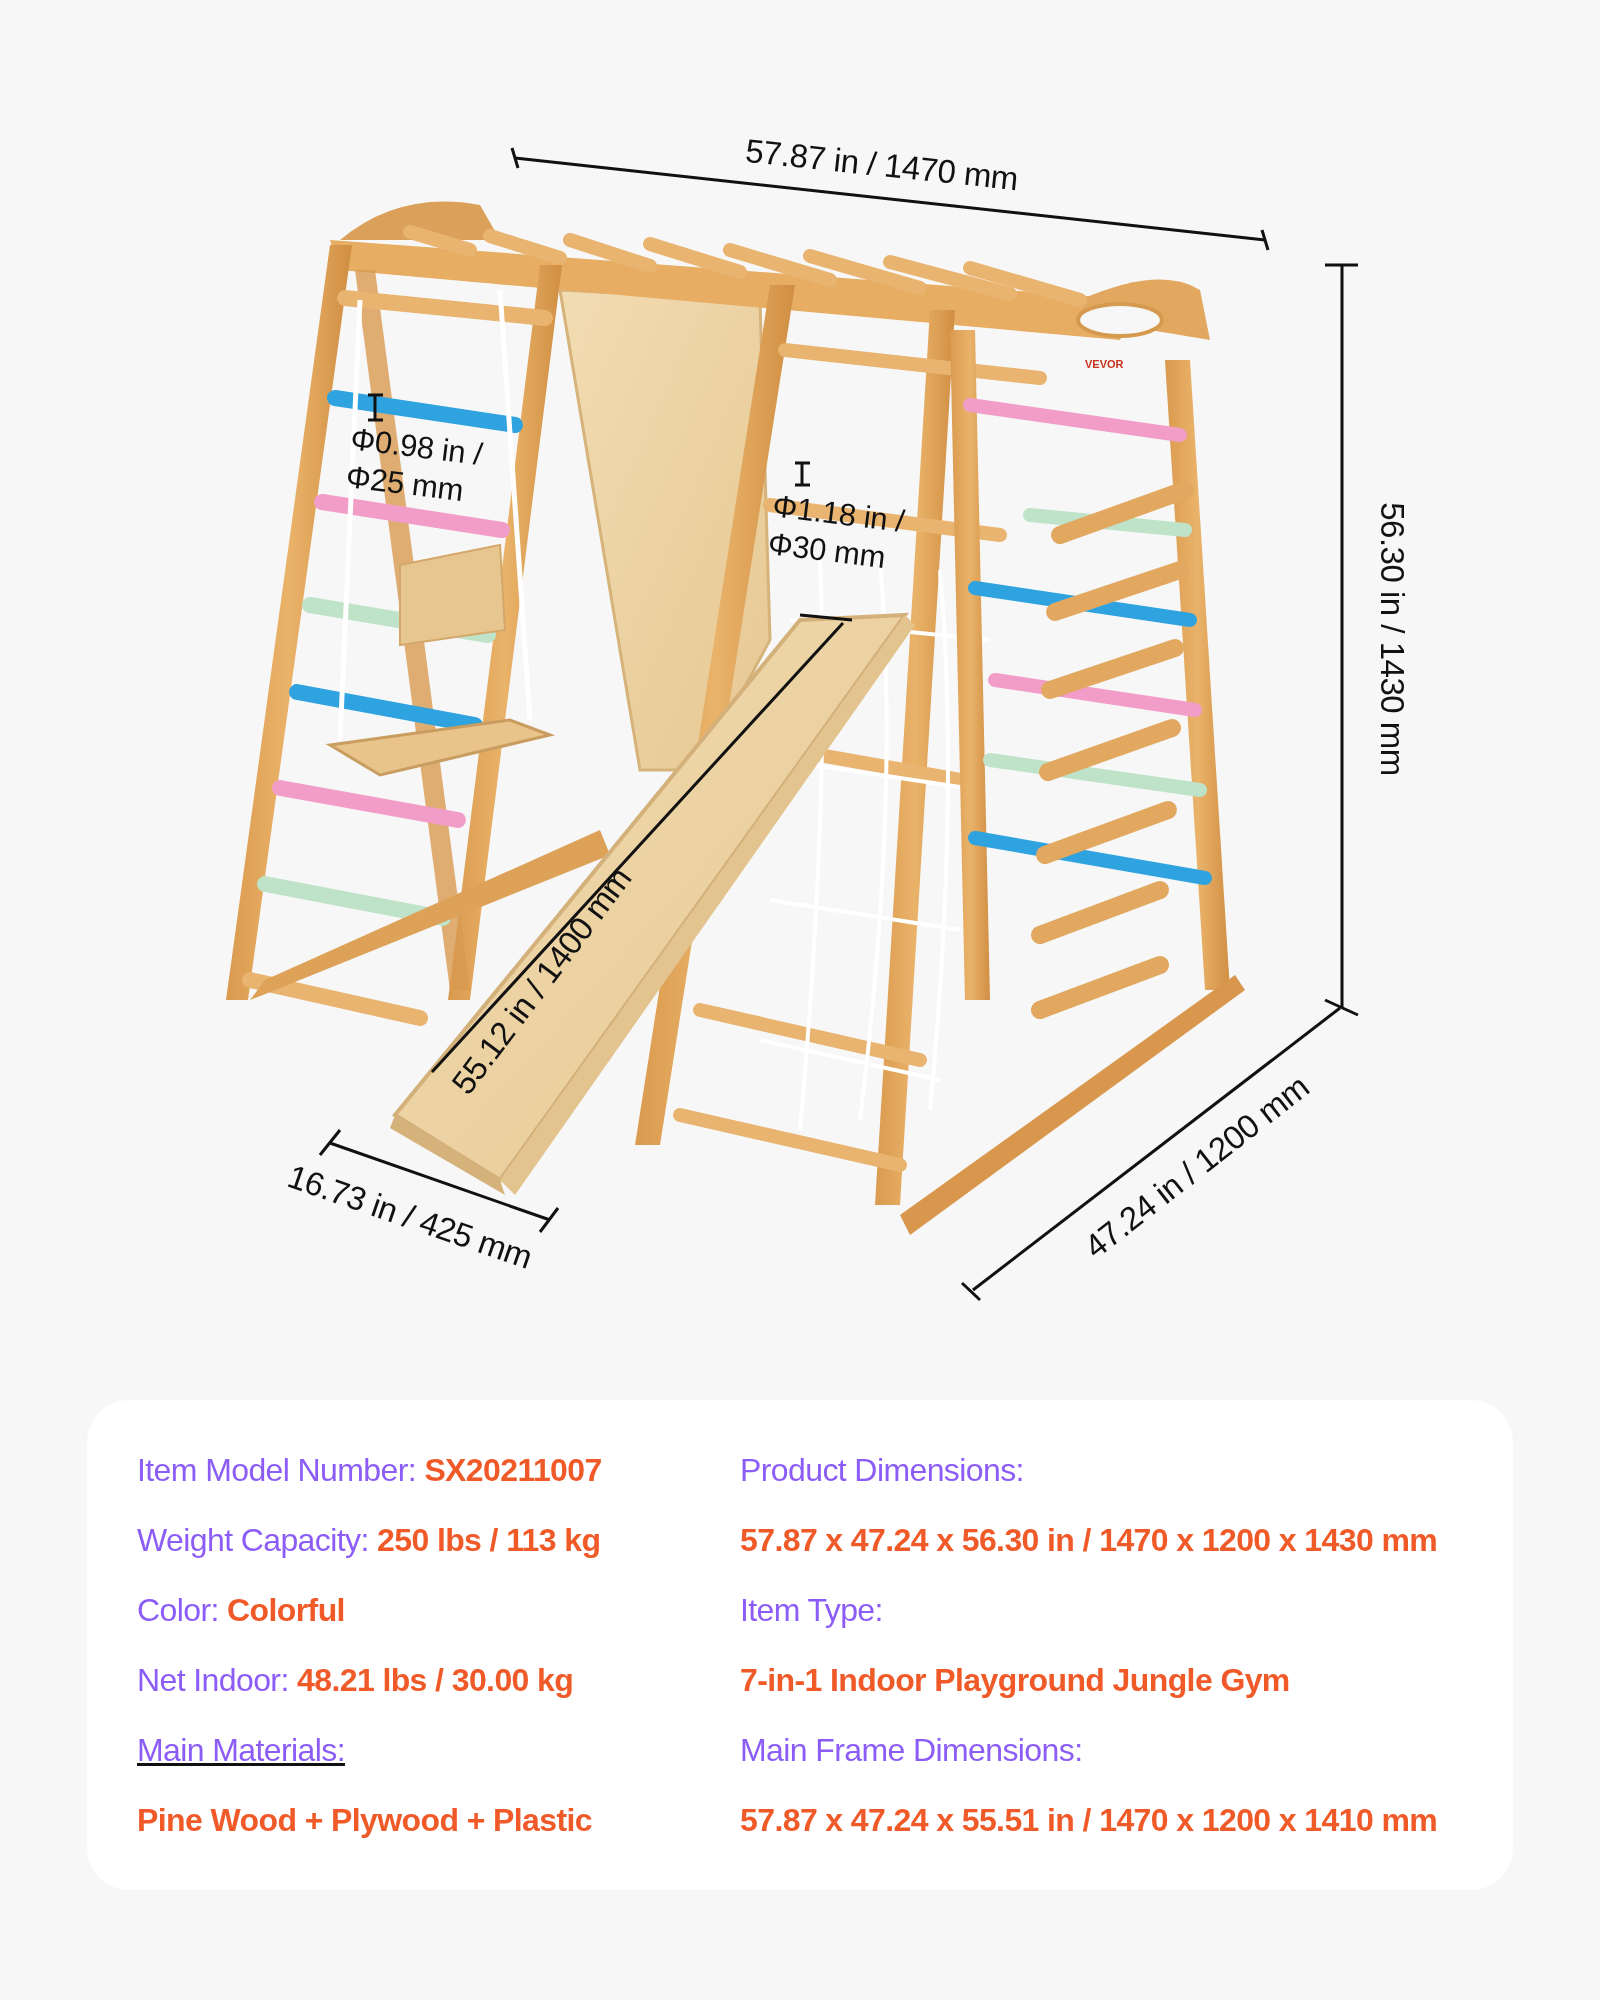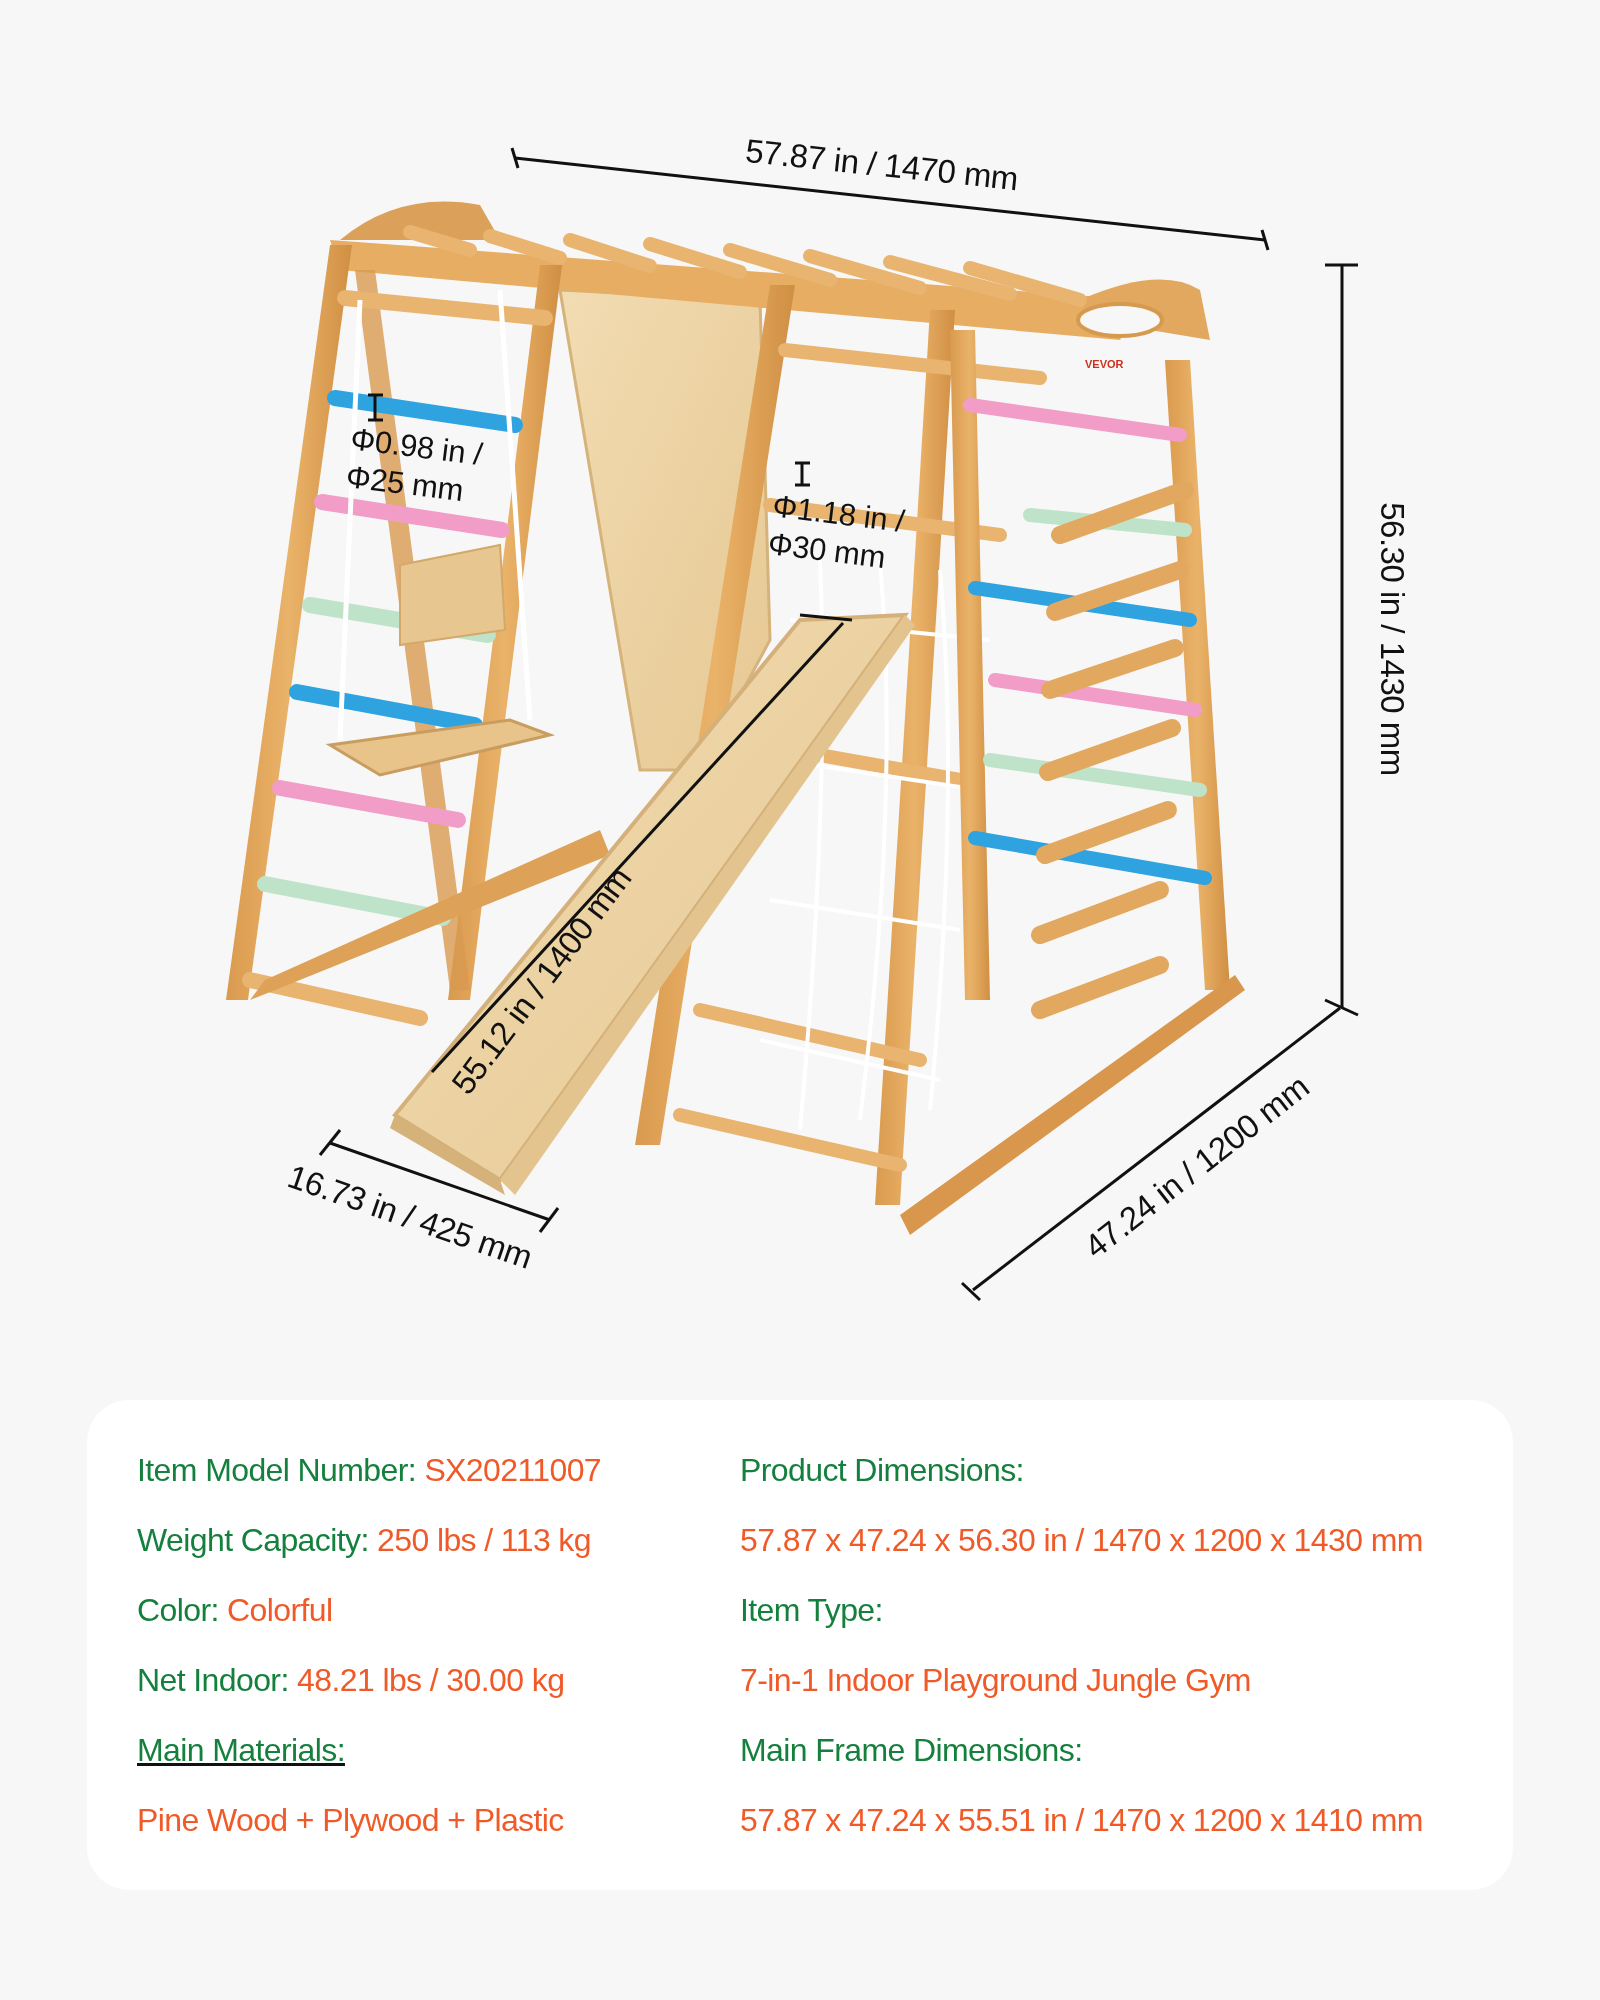--- a/index.html
+++ b/index.html
@@ -5,22 +5,22 @@
   html, body { margin:0; padding:0; }
   body { width:1600px; height:2000px; background:#f7f7f7; position:relative; overflow:hidden;
          font-family:"Liberation Sans", "DejaVu Sans", sans-serif; color:#111; }
   #figure { position:absolute; left:0; top:0; width:1600px; height:1340px; }
   .dim-label { position:absolute; font-size:33px; color:#111; white-space:nowrap; letter-spacing:-0.5px;
                transform-origin:center center; }
   .phi-label { position:absolute; font-size:31px; line-height:38px; color:#111; white-space:nowrap; letter-spacing:-0.3px; }
   #spec-card { position:absolute; left:87px; top:1400px; width:1426px; height:490px; background:#fff; border-radius:42px; }
   .spec-col { position:absolute; top:0; }
   .spec-line { position:absolute; white-space:nowrap; font-size:32px; letter-spacing:-0.6px; line-height:40px; }
-  .k { color:#15803d; }
-  .v { color:#f05a28; }
+  .k { color:#8b5cf6; }
+  .v { color:#f05a28;font-weight:bold; }
 </style>
 </head>
 <body>
 
 <div id="figure">
   <svg width="1600" height="1340" viewBox="0 0 1600 1340">
     <defs>
       <linearGradient id="woodG" x1="0" y1="0" x2="1" y2="0">
         <stop offset="0" stop-color="#d99a4e"></stop>
           <stop offset="0.5" stop-color="#eab36a"></stop>

